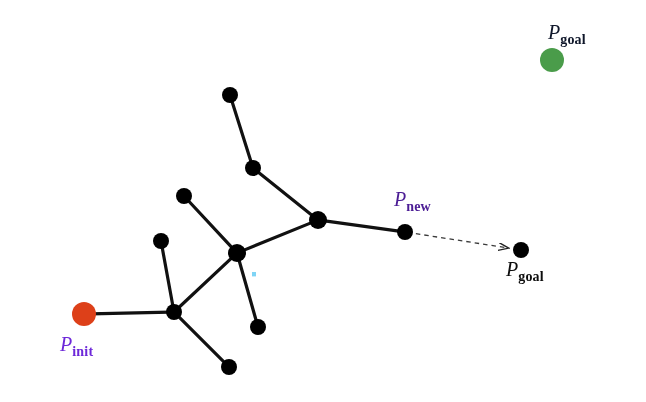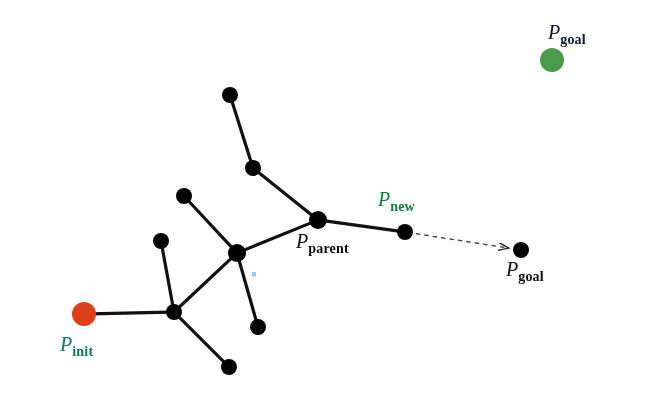--- a/index.html
+++ b/index.html
@@ -84,33 +84,30 @@
         <circle cx="253" cy="168" r="8" fill="#000000"></circle>
         <circle cx="230" cy="95" r="8" fill="#000000"></circle>
         <circle cx="405" cy="232" r="8" fill="#000000"></circle>
         <circle cx="521" cy="250" r="8" fill="#000000"></circle>
       </g>
     <g id="artifact-layer">
         <rect x="252" y="272" width="4" height="4.4" fill="#7fd4f5"></rect>
       </g>
   </svg>
 
-  <div class="node-label" id="lbl-p_init" style="left: 60px; top: 334px; color: #0f766e; text-align: right;">
+  <div class="node-label" id="lbl-p_init" style="left: 60px; top: 334px; color: #6d28d9; text-align: right;">
     <span class="sym">P</span><span class="sub">init</span>
   </div>
 
   <div class="node-label" id="lbl-p_goal" style="left: 548px; top: 22px; color: #0f172a;">
     <span class="sym">P</span><span class="sub">goal</span>
   </div>
 
-  <div class="node-label" id="lbl-p_parent" style="left: 296px; top: 231px; color: rgb(13, 13, 13);">
-    <span class="sym">P</span><span class="sub">parent</span>
-  </div>
 
-  <div class="node-label" id="lbl-p_new" style="left: 378px; top: 189px; color: #15803d;">
+  <div class="node-label" id="lbl-p_new" style="left: 394px; top: 189px; color: #4c1d95;">
     <span class="sym">P</span><span class="sub">new</span>
   </div>
 
   <div class="node-label" id="lbl-p_rand" style="left: 506px; top: 259px; color: rgb(13, 13, 13);">
     <span class="sym">P</span><span class="sub">goal</span>
   </div>
 
 </div>
 
 </body></html>

